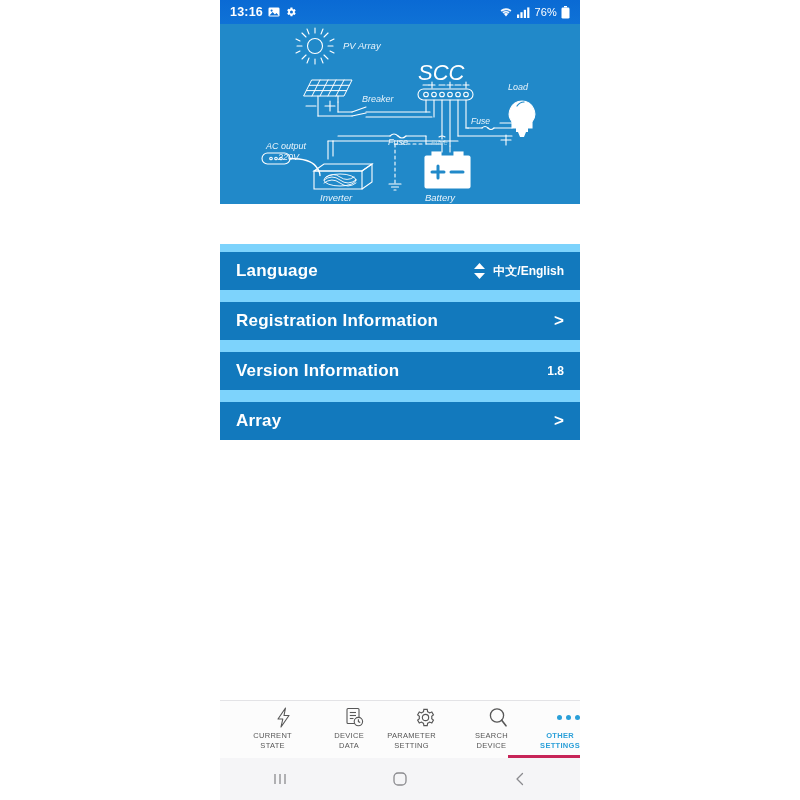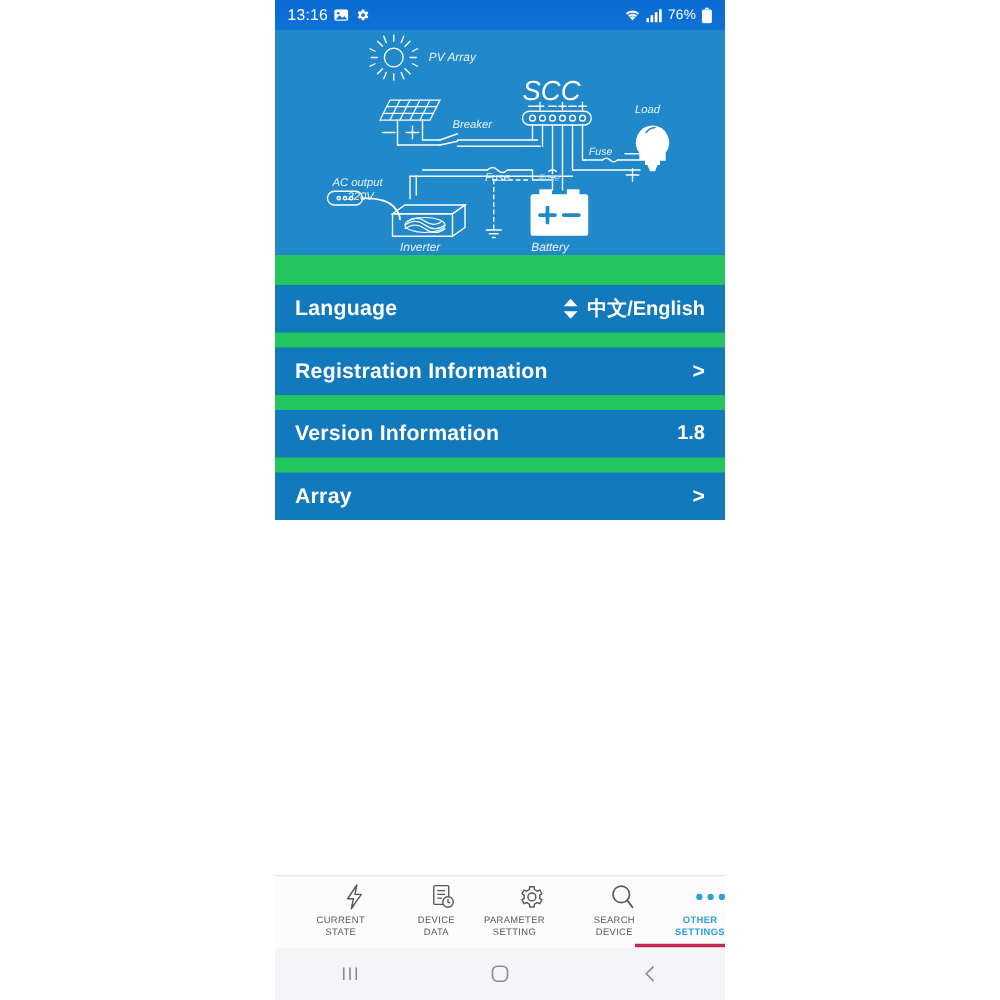--- a/index.html
+++ b/index.html
@@ -29,54 +29,54 @@
     background: linear-gradient(180deg,#0a6ad4 0%,#0f72d6 100%);
     color: #ffffff;
     display: flex;
     align-items: center;
     padding: 0 10px;
     font-size: 12.5px;
     letter-spacing: .2px;
   }
   .sb-left { display:flex; align-items:center; gap:5px; }
   .sb-right { margin-left:auto; display:flex; align-items:center; gap:4px; }
-  .sb-time { font-size: 12.5px; font-weight: 400; }
+  .sb-time { font-size: 12.5px; font-weight: 700; }
   .sb-battery-text { font-size: 11px; }
   .glyph { display:inline-flex; align-items:center; }
 
   
   .diagram {
     position: relative;
     height: 180px;
     background: #2189c9;
     overflow: hidden;
     font-style: italic;
   }
   .diagram svg { display:block; }
 
   
-  .rows { padding: 24px 0 0 0; background:#22c55e; }
+  .rows { padding: 8px 0 0 0; background:#7dd3fc;margin-top:40px; }
   .row {
     margin: 0 0 12px 0;
     height: 38px;
     background: #1279bd;
     color: #ffffff;
     display: flex;
     align-items: center;
     padding: 0 16px;
     box-sizing: border-box;
   }
   .row-label {
     font-size: 17px;
     font-weight: bold;
     letter-spacing: .2px;
   }
   .row-value {
     margin-left: auto;
-    font-size: 16px;
+    font-size: 12px;
     font-weight: bold;
     display: flex;
     align-items: center;
     gap: 7px;
   }
   .row-value.chev { font-size: 17px; font-weight: bold; }
   .updown {
     display:inline-block;
     line-height:0;
     font-size: 0;

